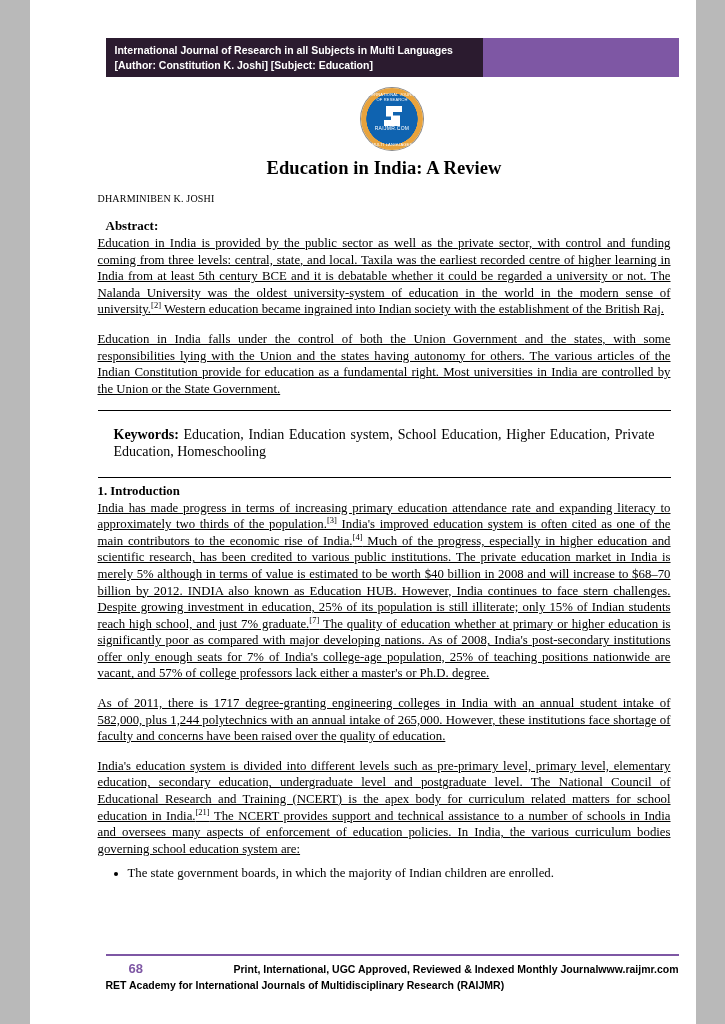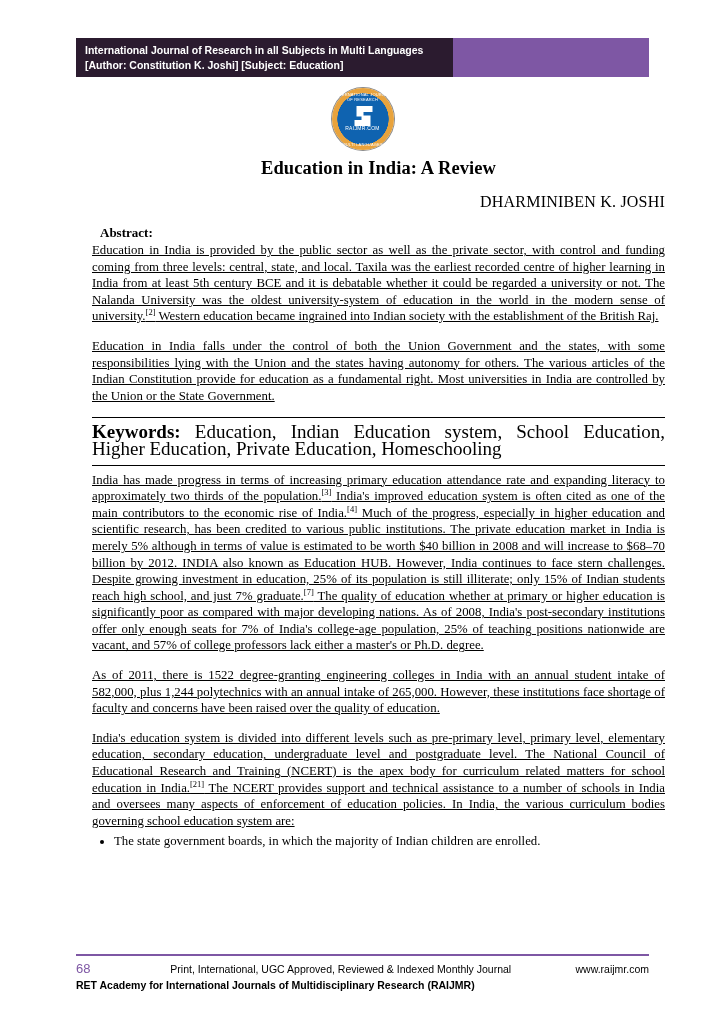--- a/index.html
+++ b/index.html
@@ -1,21 +1,21 @@
 <!DOCTYPE html>
 <html><head>
 <meta charset="utf-8">
 <style>
   html, body {
     margin: 0;
     padding: 0;
     background: #b9b9b9;
   }
   .page {
-    width: 725px;
+    width: 666px;
     height: 1024px;
     background: #ffffff;
     margin: 0 auto;
     position: relative;
     box-sizing: border-box;
     font-family: "Liberation Serif", serif;
     color: #000000;
     overflow: hidden;
   }
 
@@ -120,33 +120,33 @@
     width: 20px;
     height: 20px;
     background: #ffffff;
     clip-path: polygon(20% 0%, 100% 0%, 100% 30%, 55% 30%, 55% 48%, 90% 48%, 90% 100%, 10% 100%, 10% 70%, 45% 70%, 45% 52%, 20% 52%);
   }
 
   
   .content {
     position: absolute;
     top: 158px;
-    left: 92px;
+    left: 68px;
     width: 573px;
   }
   h1.title {
     font-size: 18.5px;
     font-weight: bold;
     text-align: center;
     margin: 0 0 14px 0;
     letter-spacing: .1px;
   }
   .author {
-    text-align: right;
-    font-size: 16px;
+    text-align: left;
+    font-size: 10px;
     margin: 0 0 14px 0;
     letter-spacing: .2px;
   }
   .section-label {
     font-weight: bold;
     font-size: 13px;
     margin: 0 0 1px 8px;
   }
   p.para {
     font-size: 12.8px;
@@ -157,67 +157,68 @@
   }
   p.para.tight { margin-bottom: 4px; }
   sup { font-size: 8.5px; vertical-align: super; line-height: 0; }
 
   .rule {
     border: none;
     border-top: 1px solid #000;
     margin: 7px 0 6px 0;
   }
   .keywords {
-    font-size: 19px;
+    font-size: 14px;
     line-height: 16.6px;
     text-align: justify;
-    margin: 0;
+    margin: 16px;
   }
   .keywords b { font-weight: bold; }
 
   .heading {
     font-size: 12.8px;
     font-weight: bold;
     margin: 0 0 1px 0;
   }
   ul.bullets {
     margin: 0;
     padding-left: 22px;
     font-size: 12.8px;
     line-height: 16.6px;
   }
-  ul.bullets li { margin: 0; }
+  ul.bullets li { margin: 8px; }
 
   
   .footer {
     position: absolute;
     left: 76px;
     bottom: 33px;
     width: 573px;
   }
   .footer-rule {
     border: none;
     border-top: 2px solid #7e57a4;
     margin: 0 0 5px 0;
   }
   .footer-row {
     display: flex;
     align-items: center;
     font-family: "Liberation Sans", sans-serif;
-    font-weight: normal;
+    font-weight: bold;
     font-size: 10.5px;
+    margin-left: 23px;
   }
   .footer-pageno {
     color: #7e57a4;
     font-size: 13px;
     width: 26px;
   }
   .footer-mid {
     flex: 1 1 auto;
-    text-align: center;
+    text-align: right;
     padding-left: 4px;
   }
   .footer-site {
     color: #000000;
     white-space: nowrap;
   }
   .footer-sub {
     text-align: left;
     font-family: "Liberation Sans", sans-serif;
     font-weight: bold;
@@ -259,23 +260,24 @@
     <p class="para"><span>Education in India is provided by the public sector as well as the private sector, with control and funding coming from three levels: central, state, and local. Taxila was the earliest recorded centre of higher learning in India from at least 5th century BCE and it is debatable whether it could be regarded a university or not. The Nalanda University was the oldest university-system of education in the world in the modern sense of university.</span><sup>[2]</sup><span> Western education became ingrained into Indian society with the establishment of the British Raj.</span></p>
 
     <p class="para">Education in India falls under the control of both the Union Government and the states, with some responsibilities lying with the Union and the states having autonomy for others. The various articles of the Indian Constitution provide for education as a fundamental right. Most universities in India are controlled by the Union or the State Government.</p>
 
     <hr class="rule">
 
     <p class="keywords"><b>Keywords:</b><span> Education, Indian Education system, School Education, Higher Education, Private Education, Homeschooling</span></p>
 
     <hr class="rule">
 
+    <div class="heading">1. Introduction</div>
     <p class="para"><span>India has made progress in terms of increasing primary education attendance rate and expanding literacy to approximately two thirds of the population.</span><sup>[3]</sup><span> India's improved education system is often cited as one of the main contributors to the economic rise of India.</span><sup>[4]</sup><span> Much of the progress, especially in higher education and scientific research, has been credited to various public institutions. The private education market in India is merely 5% although in terms of value is estimated to be worth $40 billion in 2008 and will increase to $68–70 billion by 2012. INDIA also known as Education HUB. However, India continues to face stern challenges. Despite growing investment in education, 25% of its population is still illiterate; only 15% of Indian students reach high school, and just 7% graduate.</span><sup>[7]</sup><span> The quality of education whether at primary or higher education is significantly poor as compared with major developing nations. As of 2008, India's post-secondary institutions offer only enough seats for 7% of India's college-age population, 25% of teaching positions nationwide are vacant, and 57% of college professors lack either a master's or Ph.D. degree.</span></p>
 
-    <p class="para">As of 2011, there is 1522 degree-granting engineering colleges in India with an annual student intake of 582,000, plus 1,244 polytechnics with an annual intake of 265,000. However, these institutions face shortage of faculty and concerns have been raised over the quality of education.</p>
+    <p class="para">As of 2011, there is 1717 degree-granting engineering colleges in India with an annual student intake of 582,000, plus 1,244 polytechnics with an annual intake of 265,000. However, these institutions face shortage of faculty and concerns have been raised over the quality of education.</p>
 
     <p class="para tight"><span>India's education system is divided into different levels such as pre-primary level, primary level, elementary education, secondary education, undergraduate level and postgraduate level. The National Council of Educational Research and Training (NCERT) is the apex body for curriculum related matters for school education in India.</span><sup>[21]</sup><span> The NCERT provides support and technical assistance to a number of schools in India and oversees many aspects of enforcement of education policies. In India, the various curriculum bodies governing school education system are:</span></p>
 
     <ul class="bullets">
       <li>The state government boards, in which the majority of Indian children are enrolled.</li>
     </ul>
 
   </div>
 
   <div class="footer">

